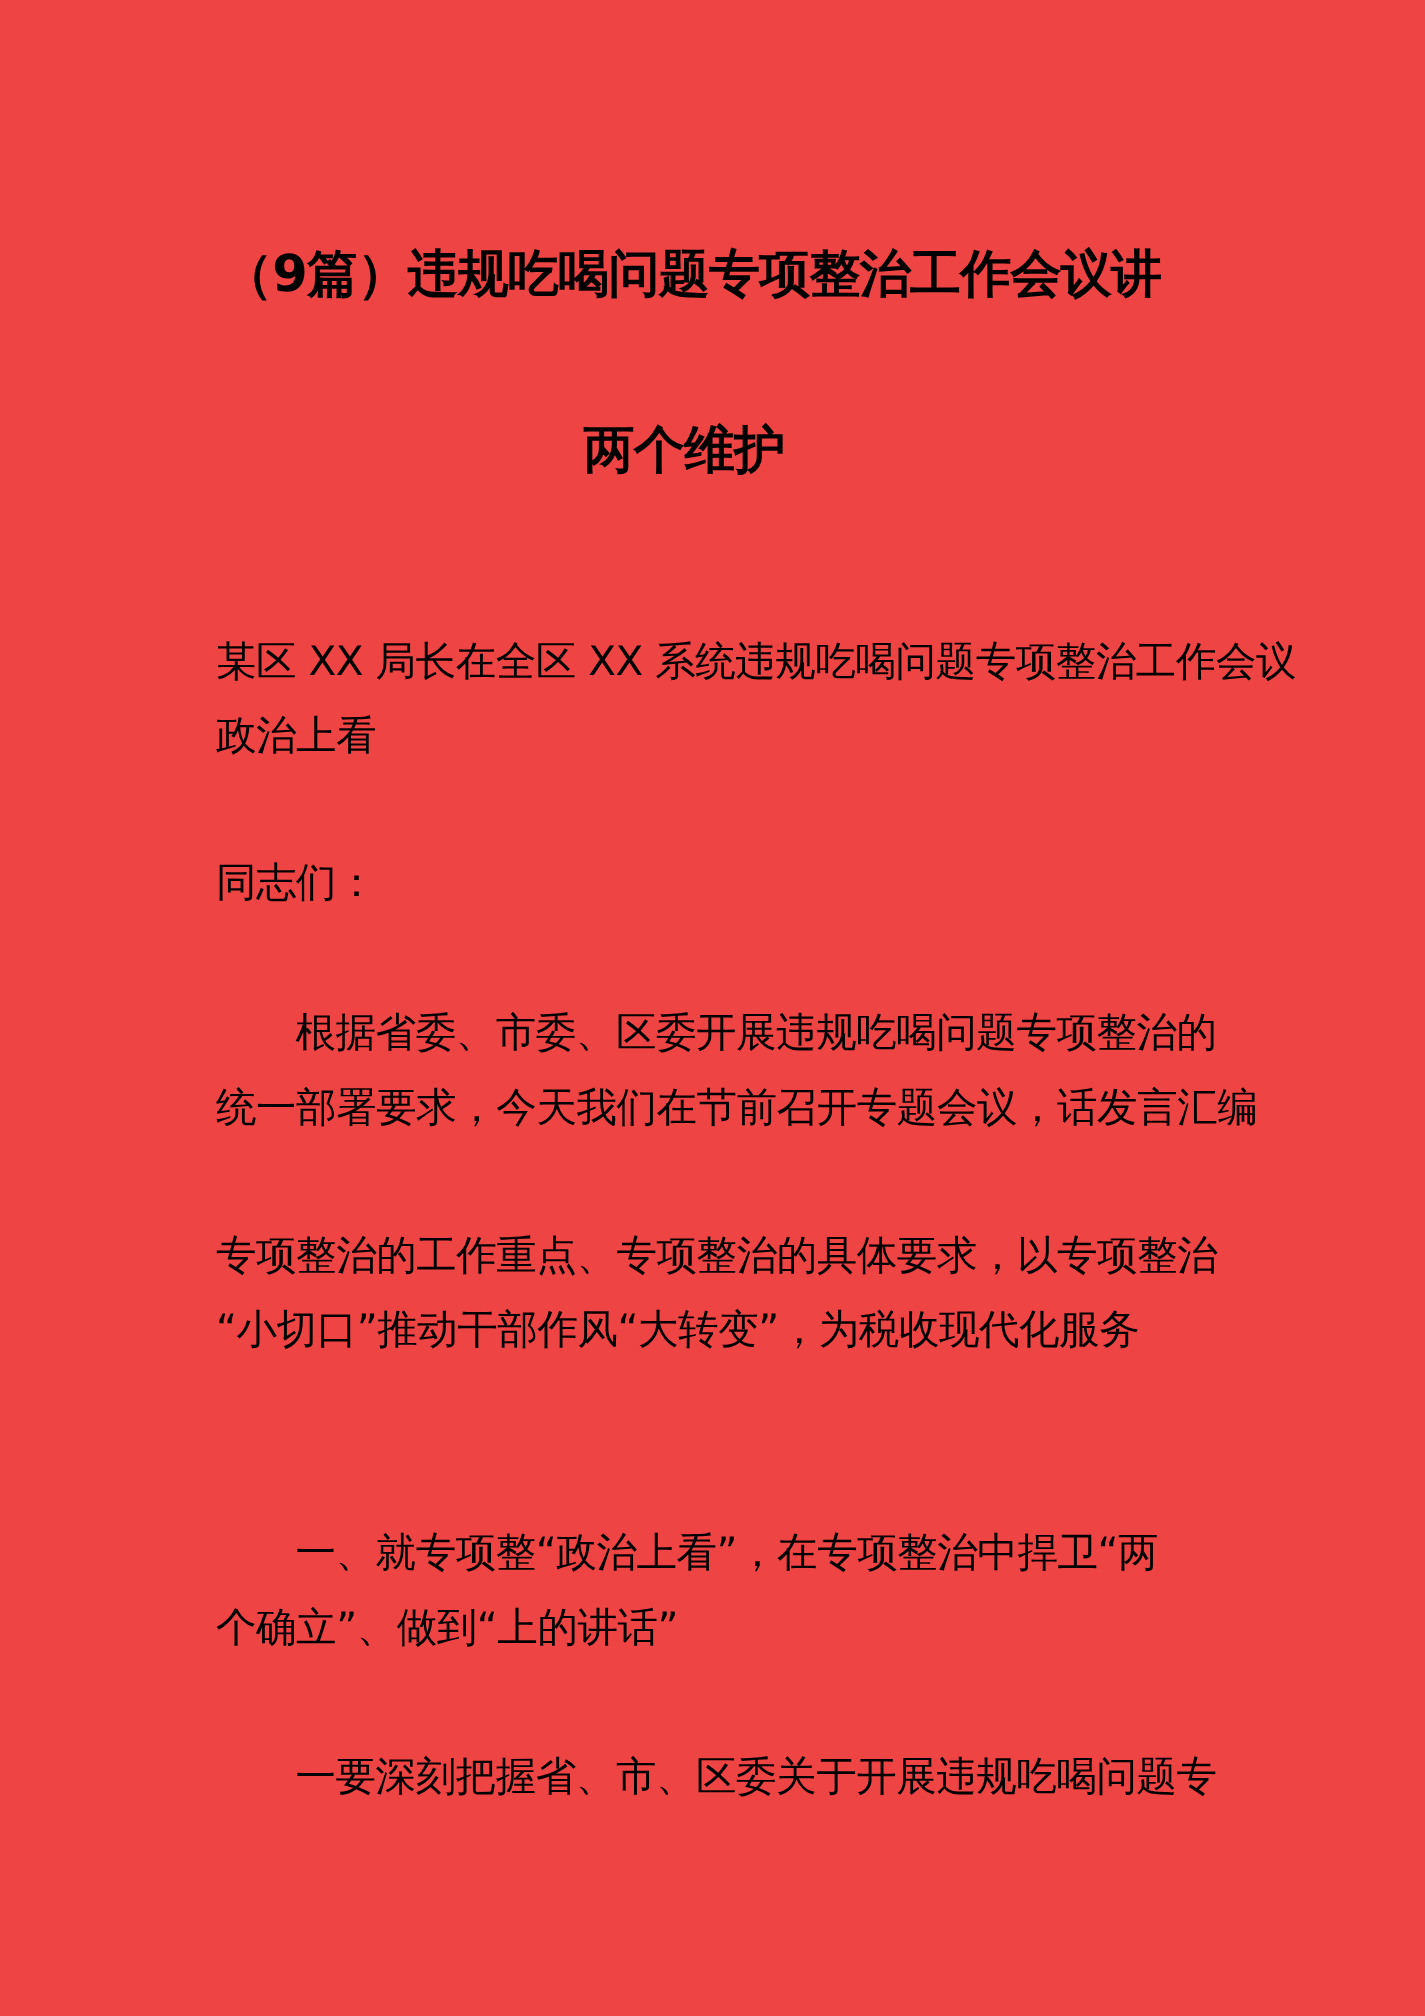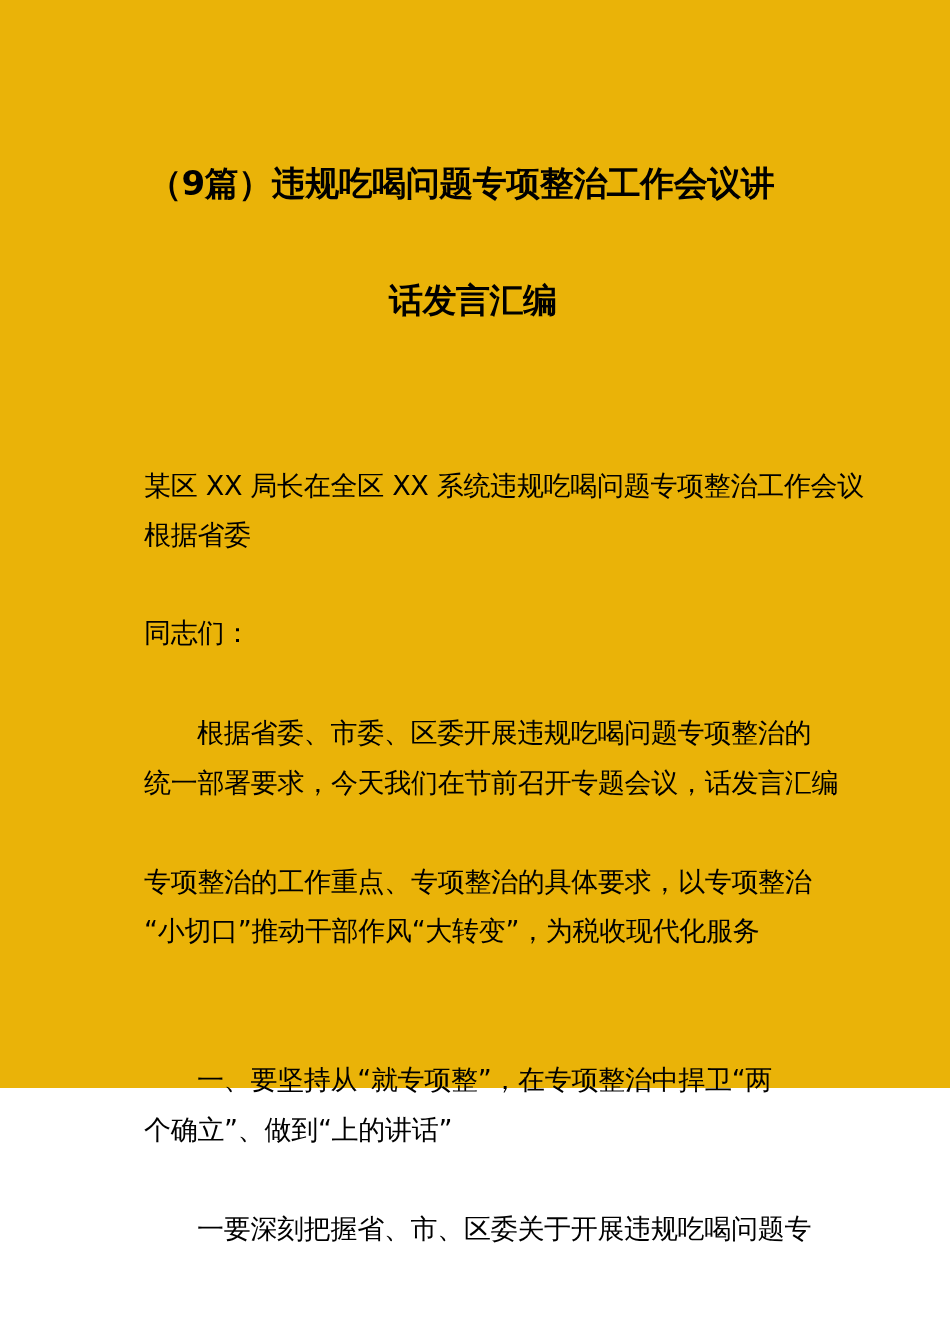--- a/index.html
+++ b/index.html
@@ -12,56 +12,55 @@
       height: 1344px;
       position: relative;
       overflow: hidden;
       font-family: "DejaVu Sans", "Liberation Sans", sans-serif;
       color: #000000;
     }
     .page {
       position: absolute;
       left: 0; top: 0;
       width: 950px;
-      height: 1088px;
-      background: #eab308;
+      height: 1344px;
+      background: #ef4444;
     }
     .line {
       position: absolute;
       white-space: nowrap;
       line-height: 1;
     }
     .title {
       font-size: 34px;
       font-weight: bold;
       letter-spacing: -0.5px;
     }
     .body {
       font-size: 27px;
       left: 144px;
       letter-spacing: -0.3px;
-      margin-top: 44px;
     }
   </style>
 </head>
 <body>
 
 <div class="page">
 
   <div class="line title" style="left:148px; top:166px;">（9篇）违规吃喝问题专项整治工作会议讲</div>
-  <div class="line title" style="left:389px; top:283px;">话发言汇编</div>
+  <div class="line title" style="left:389px; top:283px;">两个维护</div>
 
   <div class="line body" style="top:428px;">某区 XX 局长在全区 XX 系统违规吃喝问题专项整治工作会议</div>
-  <div class="line body" style="top:477px;">根据省委</div>
+  <div class="line body" style="top:477px;">政治上看</div>
 
   <div class="line body" style="top:575px;">同志们：</div>
 
   <div class="line body" style="left:197px; top:675px;">根据省委、市委、区委开展违规吃喝问题专项整治的</div>
   <div class="line body" style="top:725px;">统一部署要求，今天我们在节前召开专题会议，话发言汇编</div>
   <div class="line body" style="top:824px;text-align:center;">专项整治的工作重点、专项整治的具体要求，以专项整治</div>
   <div class="line body" style="top:873px;">“小切口”推动干部作风“大转变”，为税收现代化服务</div>
 
-  <div class="line body" style="left:197px; top:1022px;">一、要坚持从“就专项整”，在专项整治中捍卫“两</div>
+  <div class="line body" style="left:197px; top:1022px;">一、就专项整“政治上看”，在专项整治中捍卫“两</div>
   <div class="line body" style="top:1072px;">个确立”、做到“上的讲话”</div>
 
   <div class="line body" style="left:197px; top:1171px;">一要深刻把握省、市、区委关于开展违规吃喝问题专</div>
 
 </div>
 
 </body></html>

